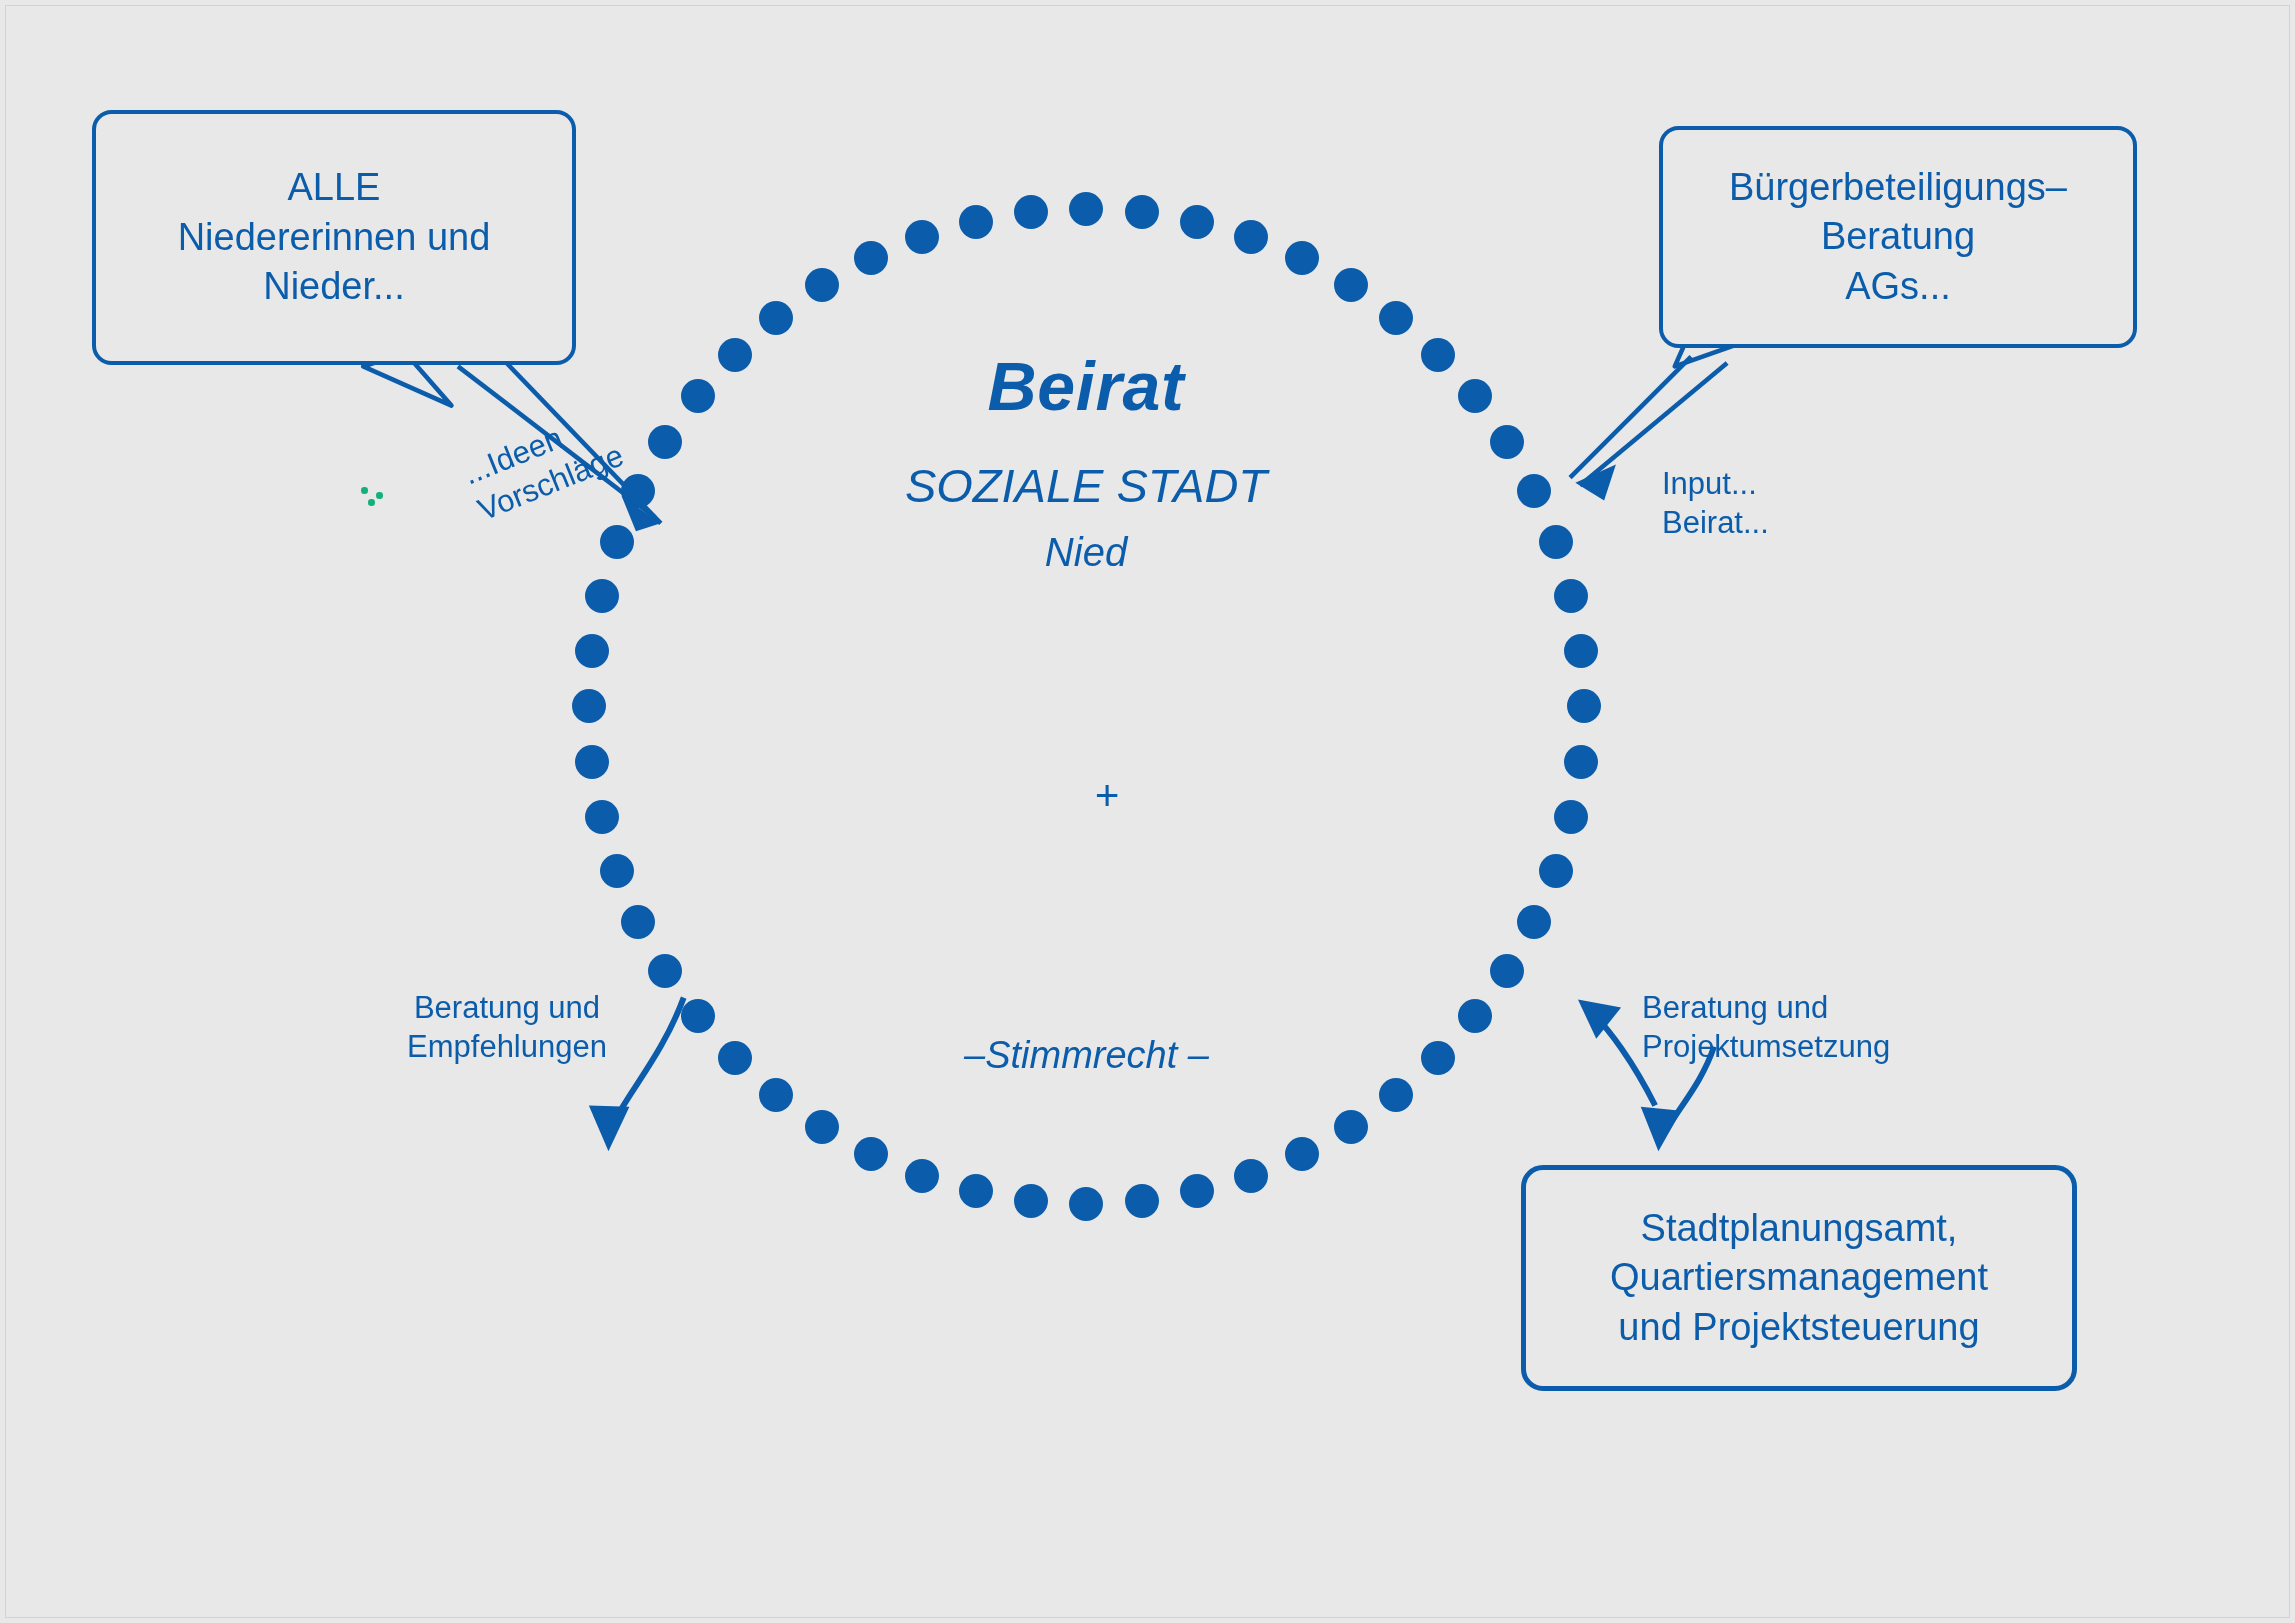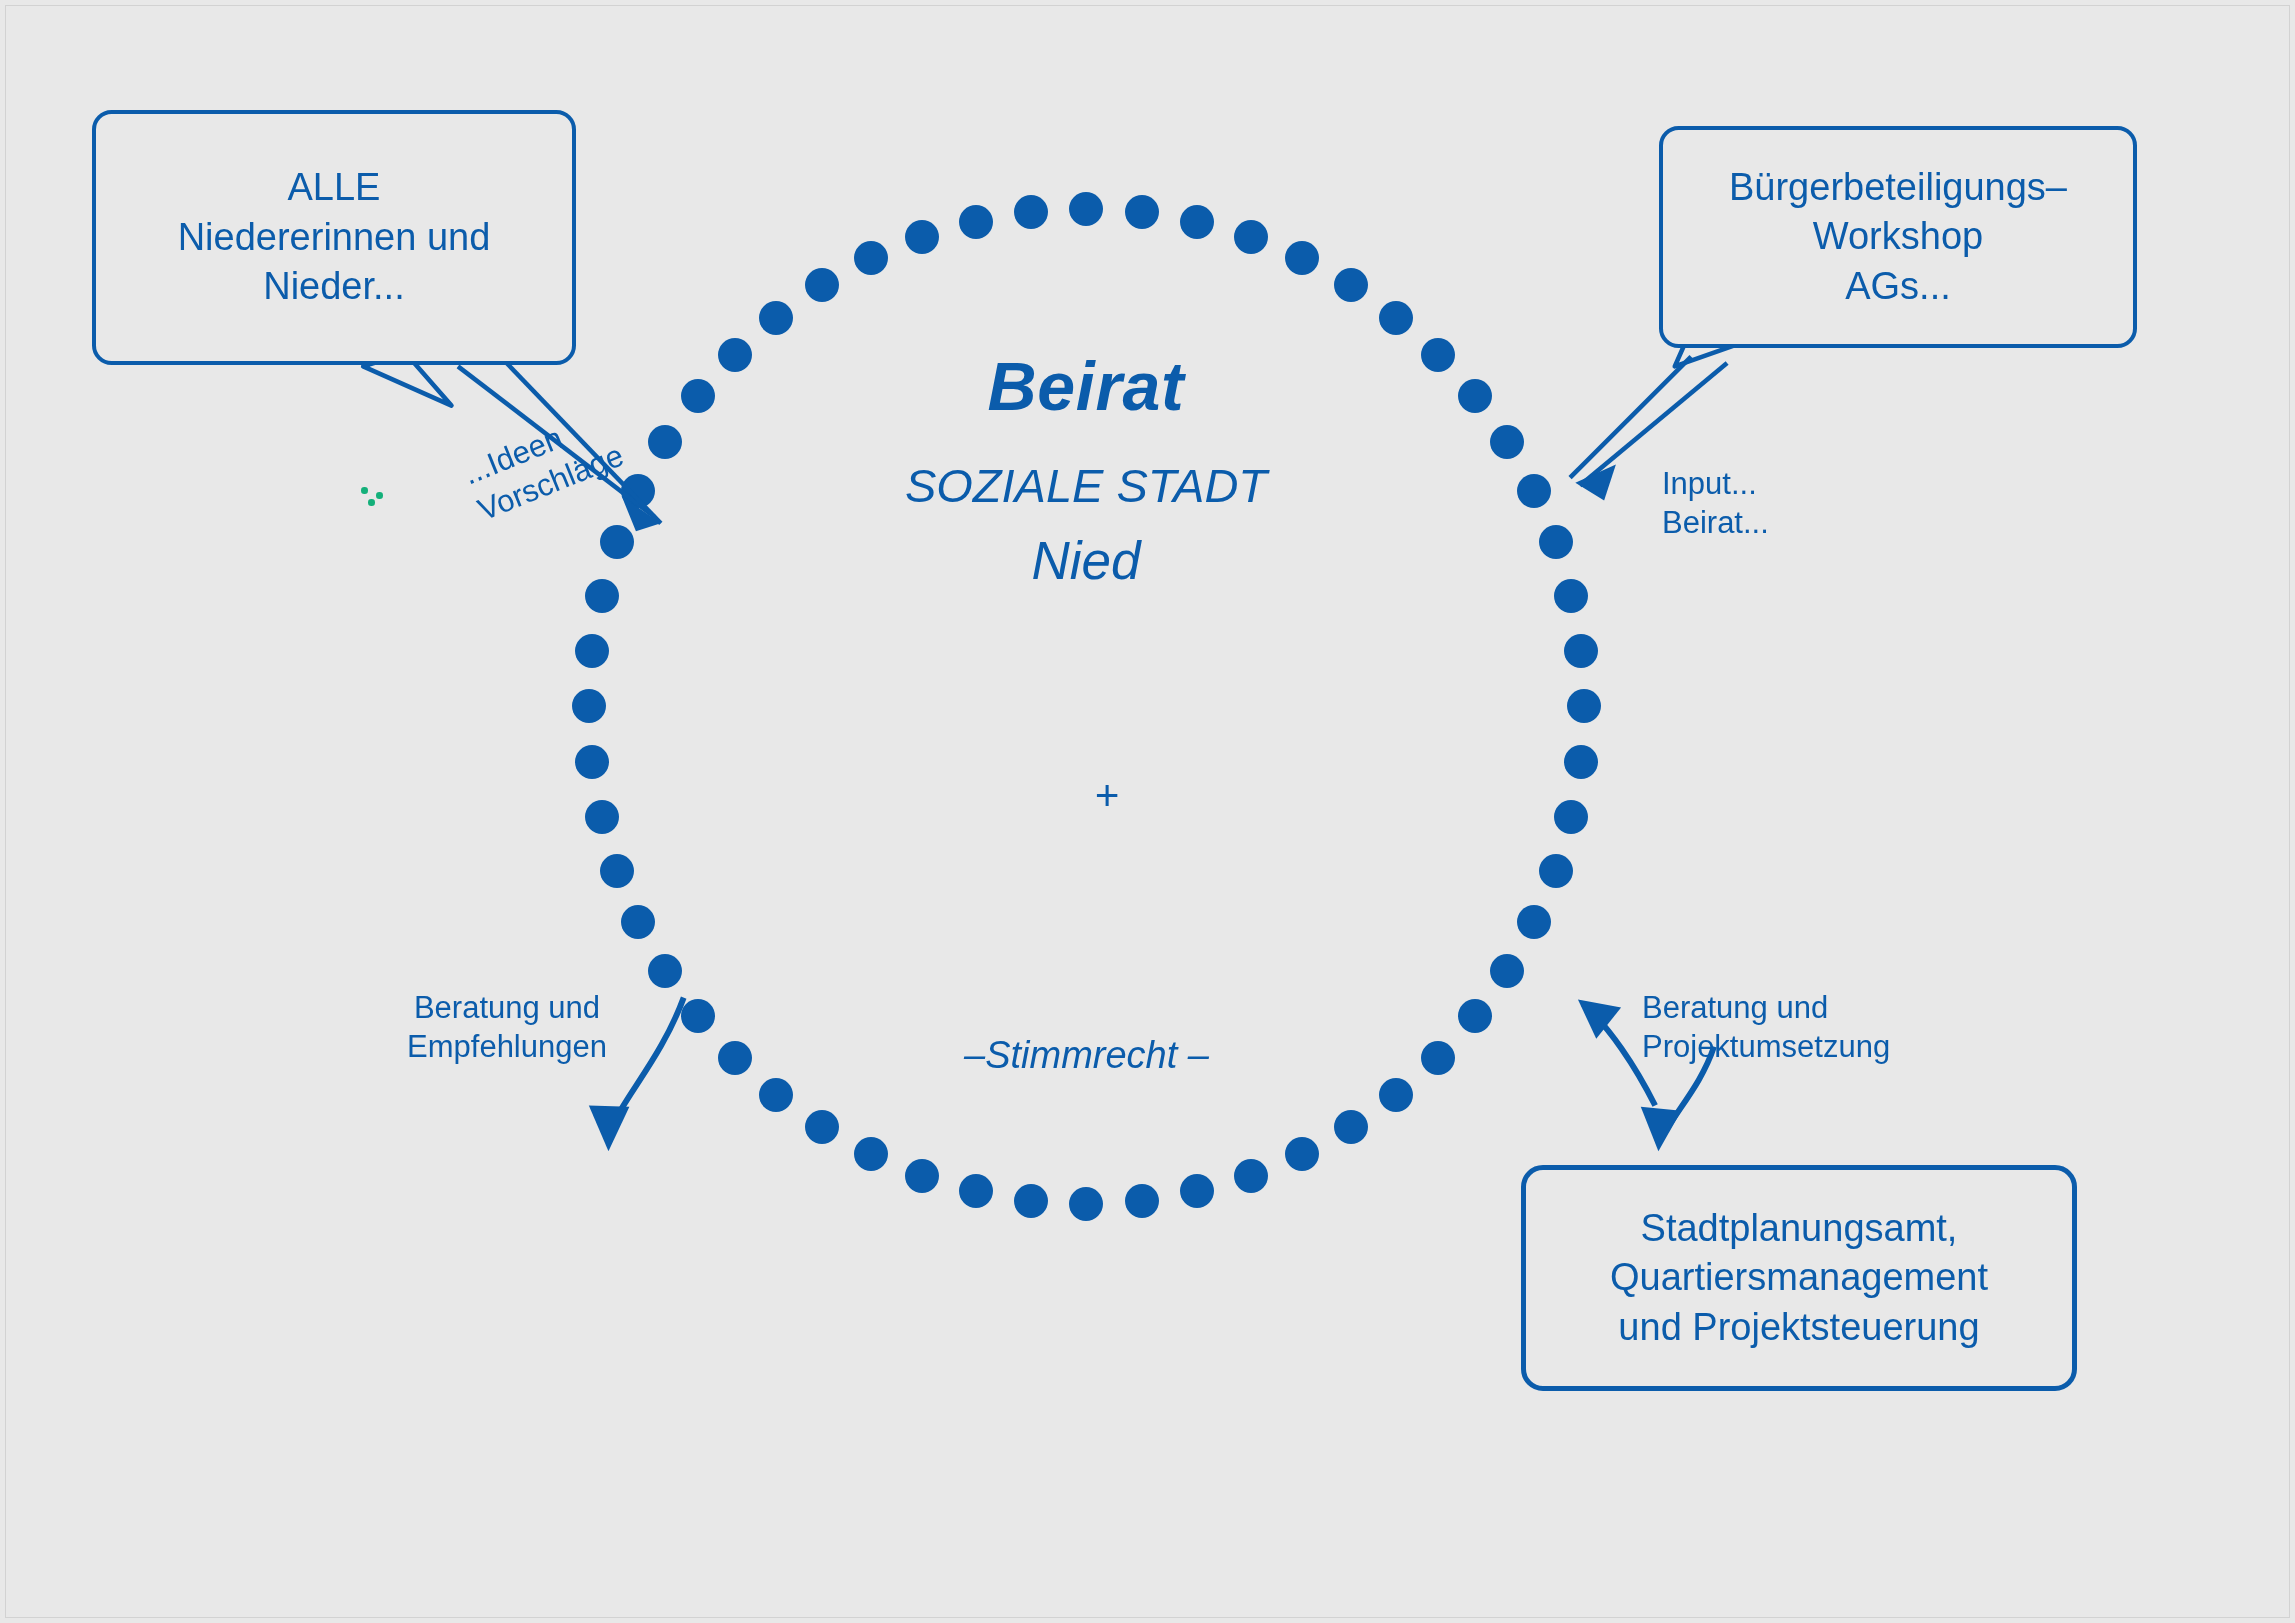--- a/index.html
+++ b/index.html
@@ -63,21 +63,21 @@
   #beirat-sub1 {
     left: 772px;
     top: 458px;
     width: 628px;
     font-size: 47px;
   }
   #beirat-sub2 {
     left: 772px;
     top: 530px;
     width: 628px;
-    font-size: 53px;
+    font-size: 40px;
   }
   #col-left {
     left: 687px;
     top: 661px;
     width: 340px;
     font-size: 38px;
     line-height: 1.38;
   }
   #plus-sign {
     left: 1067px;
@@ -252,21 +252,21 @@
   <div class="center-block" id="beirat-title">Beirat</div>
   <div class="center-block" id="beirat-sub1">SOZIALE STADT</div>
   <div class="center-block" id="beirat-sub2">Nied</div>
   <div class="center-block" id="plus-sign">+</div>
   <div class="center-block" id="stimmrecht">–Stimmrecht  –</div>
 
   <div class="bubble" id="bubble-top-left" style="white-space:pre-line;">ALLE
 Niedererinnen und
 Nieder...</div>
   <div class="bubble" id="bubble-top-right" style="white-space:pre-line;">Bürgerbeteiligungs–
-Workshop
+Beratung
 AGs...</div>
   <div class="bubble" id="bubble-bottom-right" style="white-space:pre-line;">Stadtplanungsamt,
 Quartiersmanagement
 und Projektsteuerung</div>
 
   <div class="conn-label" id="label-ideen">
     <div class="l1">...Ideen</div>
     <div class="l2">Vorschläge</div>
   </div>
   <div class="conn-label" id="label-input">

